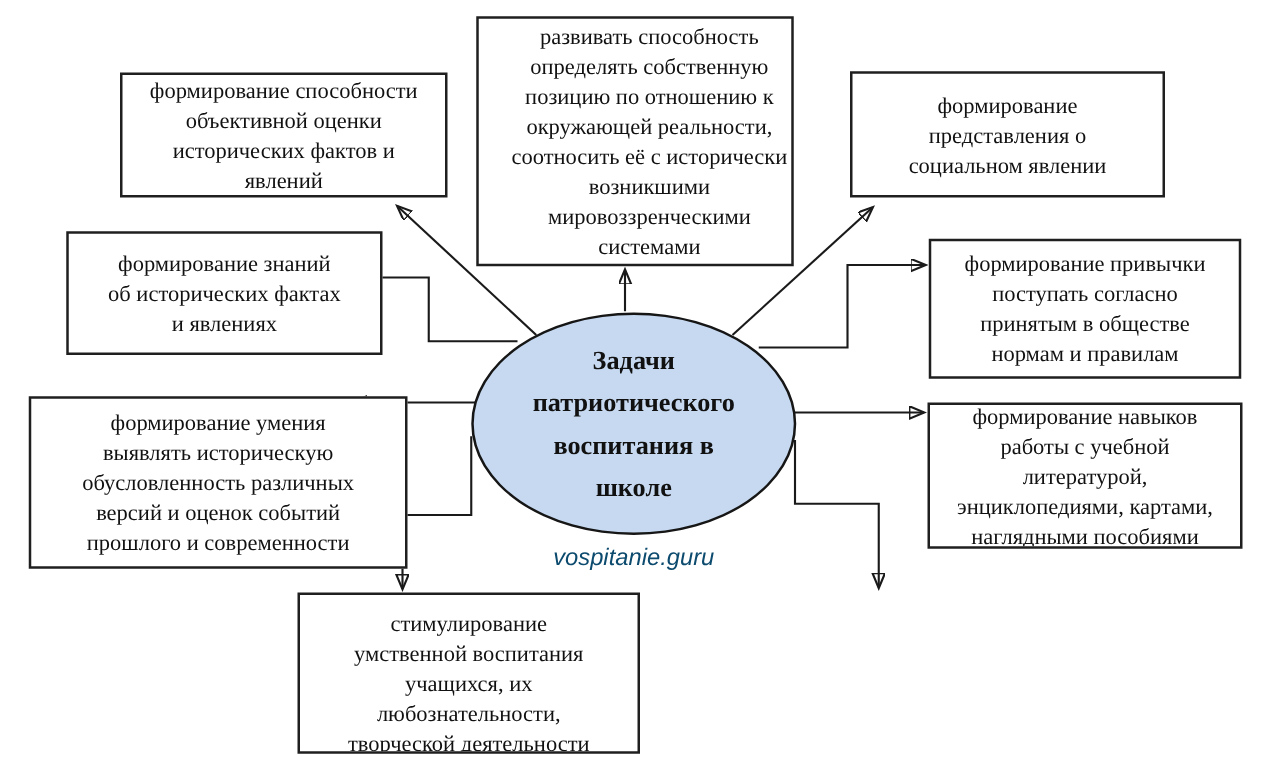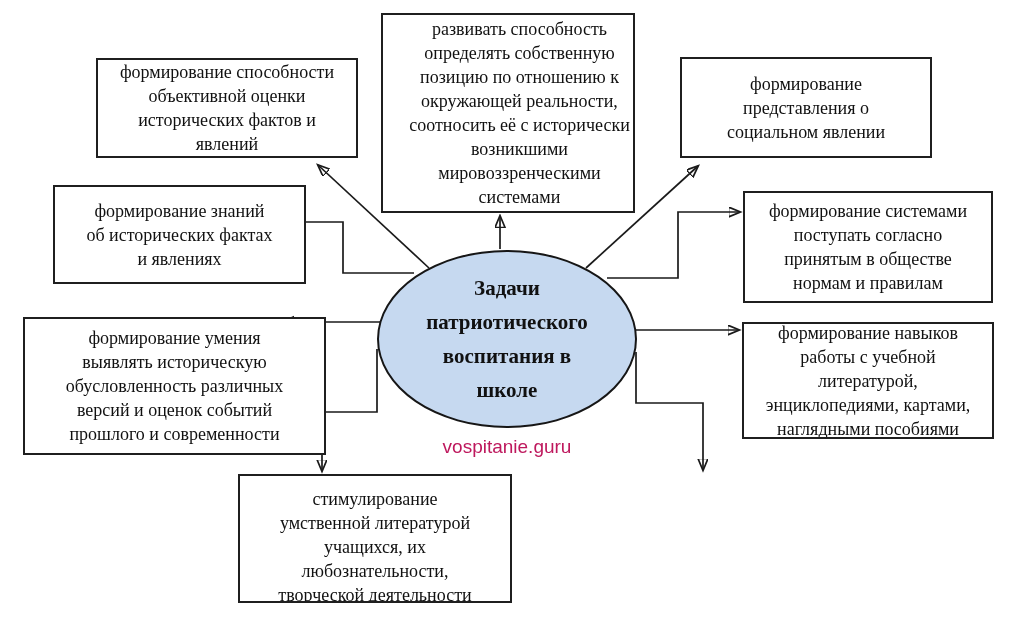--- a/index.html
+++ b/index.html
@@ -122,21 +122,21 @@
 социальном явлении</span>
   </div>
 
   <div class="node n-ml">
     <span>формирование знаний
 об исторических фактах
 и явлениях</span>
   </div>
 
   <div class="node n-mr">
-    <span>формирование системами
+    <span>формирование привычки
 поступать согласно
 принятым в обществе
 нормам и правилам</span>
   </div>
 
   <div class="node n-ll">
     <span>формирование умения
 выявлять историческую
 обусловленность различных
 версий и оценок событий
@@ -146,29 +146,29 @@
   <div class="node n-lr">
     <span>формирование навыков
 работы с учебной
 литературой,
 энциклопедиями, картами,
 наглядными пособиями</span>
   </div>
 
   <div class="node n-bl">
     <span>стимулирование
-умственной литературой
+умственной воспитания
 учащихся, их
 любознательности,
 творческой деятельности</span>
   </div>
 
 
   <div class="ellipse" style="background: rgb(198, 217, 240); border-color: rgb(22, 22, 22);">
     <span>Задачи
 патриотического
 воспитания в
 школе</span>
   </div>
 
-  <div class="watermark" style="color: #be185d;">vospitanie.guru</div>
+  <div class="watermark" style="color: #0c4a6e; font-style: italic;">vospitanie.guru</div>
 
 </div>
 
 </body></html>

